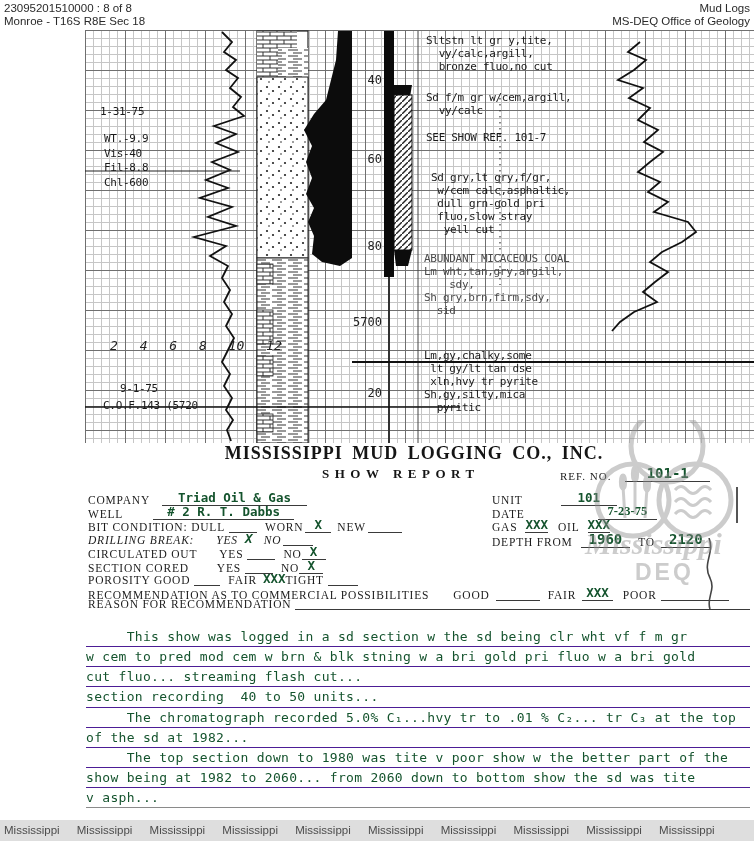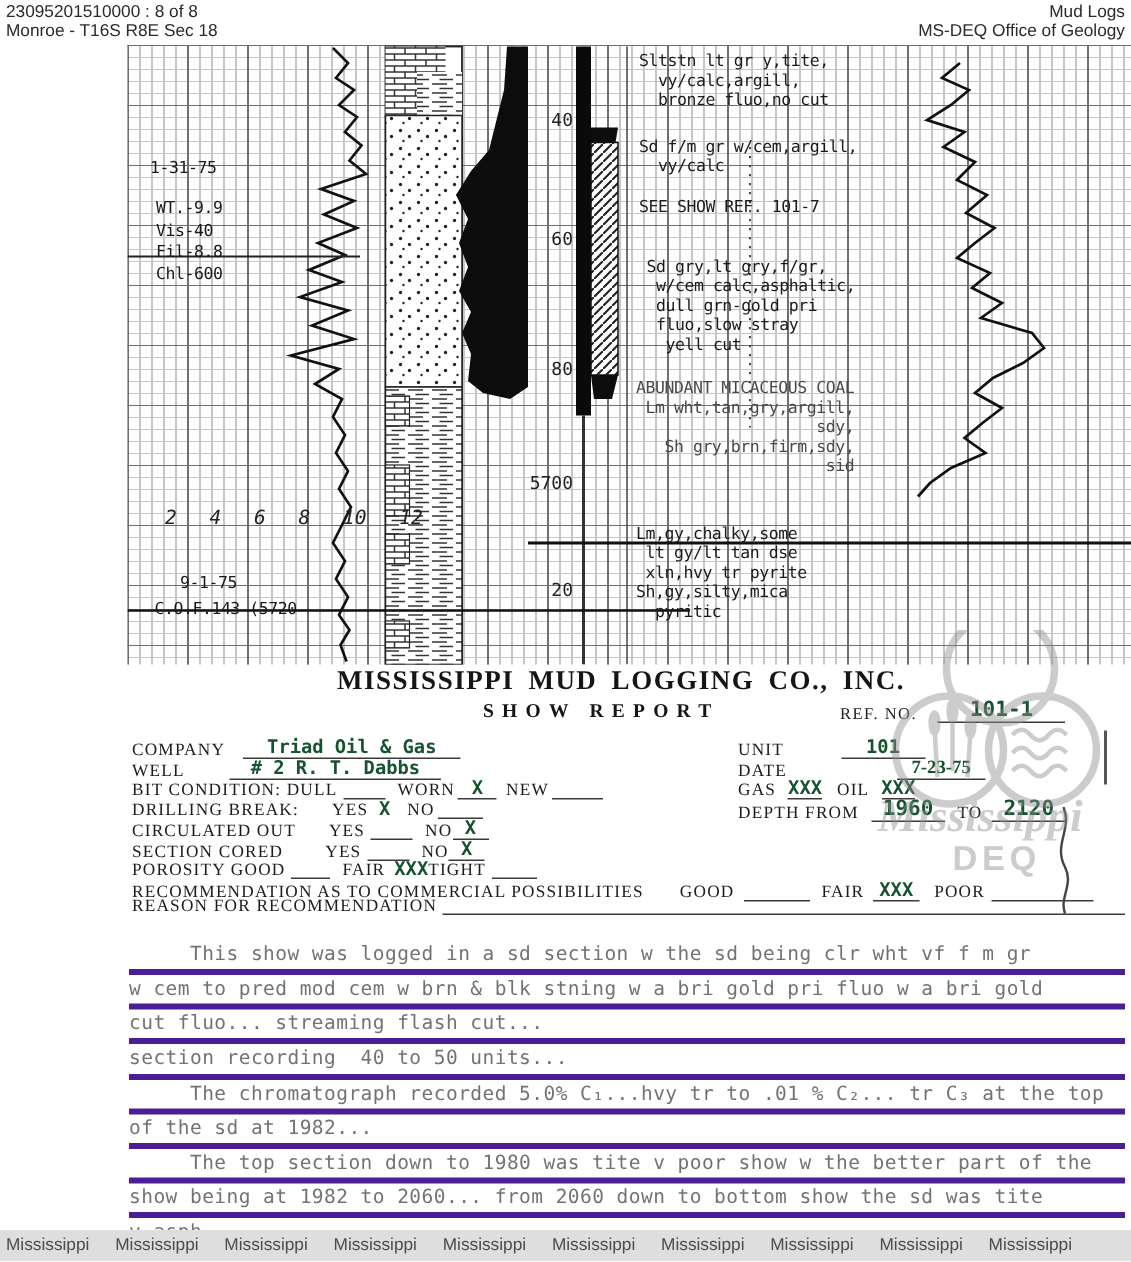--- a/index.html
+++ b/index.html
@@ -13,41 +13,41 @@
   .grid{left:85px;top:30px;width:669px;height:413px;
     background-image:
       repeating-linear-gradient(to right,#6f6f6f 0 1px,transparent 1px 40px),
       repeating-linear-gradient(to bottom,#6f6f6f 0 1px,transparent 1px 40px),
       repeating-linear-gradient(to right,#c6c6c6 0 1px,transparent 1px 8px),
       repeating-linear-gradient(to bottom,#c6c6c6 0 1px,transparent 1px 8px);}
   .logsvg{left:85px;top:30px;}
   
   .ann{font-family:"DejaVu Sans Mono",monospace;font-size:11px;line-height:13px;
        color:#1a1a1a;white-space:pre;letter-spacing:-0.3px;}
-  .ann.faint{color:#4a4a4a;text-align:right;}
+  .ann.faint{color:#4a4a4a;}
   .props{line-height:14.5px;}
   .scale{font-family:"DejaVu Sans Mono",monospace;font-size:13px;word-spacing:14px;color:#222;}
   .dep{font-family:"DejaVu Sans Mono",monospace;font-size:12px;color:#222;width:30px;text-align:right;}
   
   .title{font-family:"Liberation Serif",serif;font-weight:bold;font-size:18px;
          letter-spacing:1px;word-spacing:4px;color:#151515;text-align:center;}
   .subtitle{font-family:"Liberation Serif",serif;font-weight:bold;font-size:13px;
             letter-spacing:5.5px;color:#151515;}
   .reflbl{font-family:"Liberation Serif",serif;font-size:11px;letter-spacing:1px;color:#222;}
   
   .frow{position:absolute;display:flex;align-items:flex-end;
         font-family:"Liberation Serif",serif;font-size:11.5px;letter-spacing:0.8px;color:#1c1c1c;}
   .tv{font-family:"DejaVu Sans Mono",monospace;font-weight:bold;font-size:12.5px;letter-spacing:0;color:#14532d;}
   .tvu{border-bottom:1px solid #3a3a3a;}
   .bl{display:inline-block;border-bottom:1px solid #3a3a3a;height:11px;}
   .ctr{text-align:center;}
   
-  .body-line{height:19.15px;line-height:19.15px;border-bottom:4px solid #4c1d95;
+  .body-line{height:19.15px;line-height:19.15px;border-bottom:1px solid #4c1d95;
      font-family:"DejaVu Sans Mono",monospace;font-size:13px;letter-spacing:0.3px;
-     color:#737373;white-space:pre;overflow:visible;}
+     color:#14532d;white-space:pre;overflow:visible;}
   
   .wm{left:583px;top:420px;opacity:0.45;pointer-events:none;z-index:6;}
   
   .footer{left:0;top:820px;width:754px;height:21px;background:#dedede;}
   .footer-words{padding:4px 0 0 4px;font-size:11.5px;color:#4c4c4c;word-spacing:14px;white-space:pre;}
   .penmark{background:#555;}
 </style>
 </head>
 <body>
 
@@ -166,21 +166,21 @@
     <span class="tv tvu" style="margin-left:30px;padding:0 14px;"># 2 R. T. Dabbs</span>
   </div>
   <div class="frow" style="left:88px;top:517px;">
     <span>BIT CONDITION: DULL</span>
     <span class="bl" style="width:28px;margin-left:4px;"></span>
     <span style="margin-left:8px;">WORN</span>
     <span class="tv tvu ctr" style="width:26px;margin-left:2px;">X</span>
     <span style="margin-left:6px;">NEW</span>
     <span class="bl" style="width:34px;margin-left:2px;"></span>
   </div>
-  <div class="frow" style="left:88px;top:530.5px;">
+  <div class="frow" style="left:88px;top:530.5px;font-style:italic;">
     <span>DRILLING BREAK:</span>
     <span style="margin-left:22px;">YES</span>
     <span class="tv ctr" style="width:22px;">X</span>
     <span style="margin-left:4px;">NO</span>
     <span class="bl" style="width:30px;margin-left:2px;"></span>
   </div>
   <div class="frow" style="left:88px;top:544px;">
     <span>CIRCULATED OUT</span>
     <span style="margin-left:22px;">YES</span>
     <span class="bl" style="width:28px;margin-left:4px;"></span>

